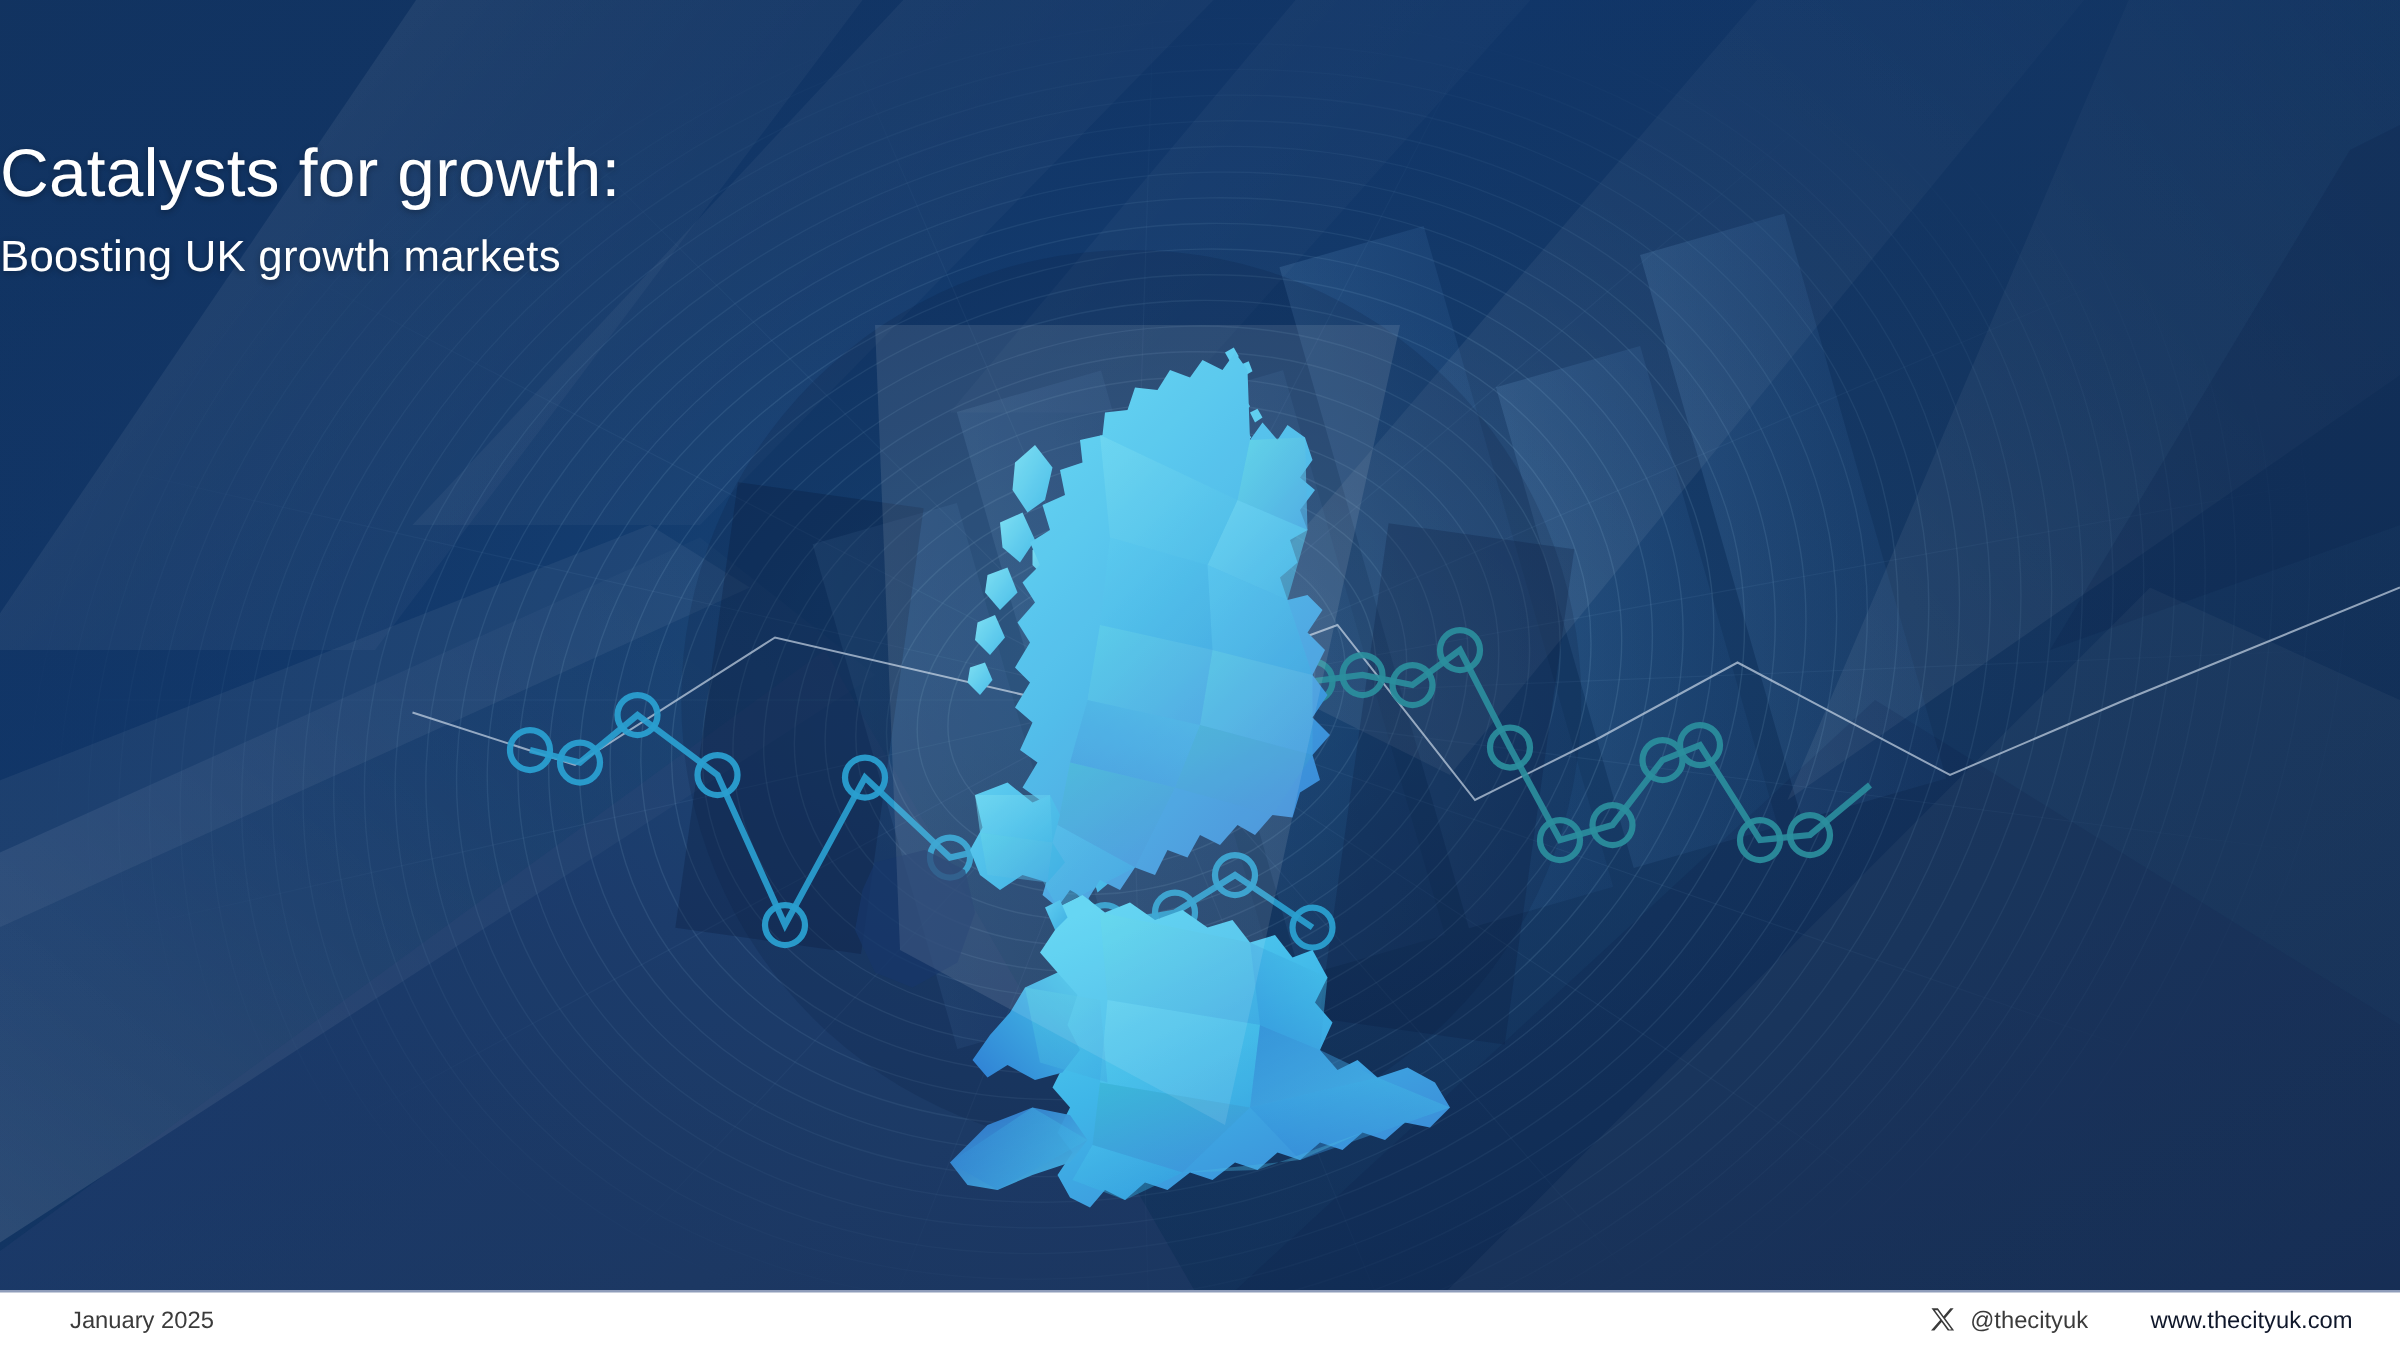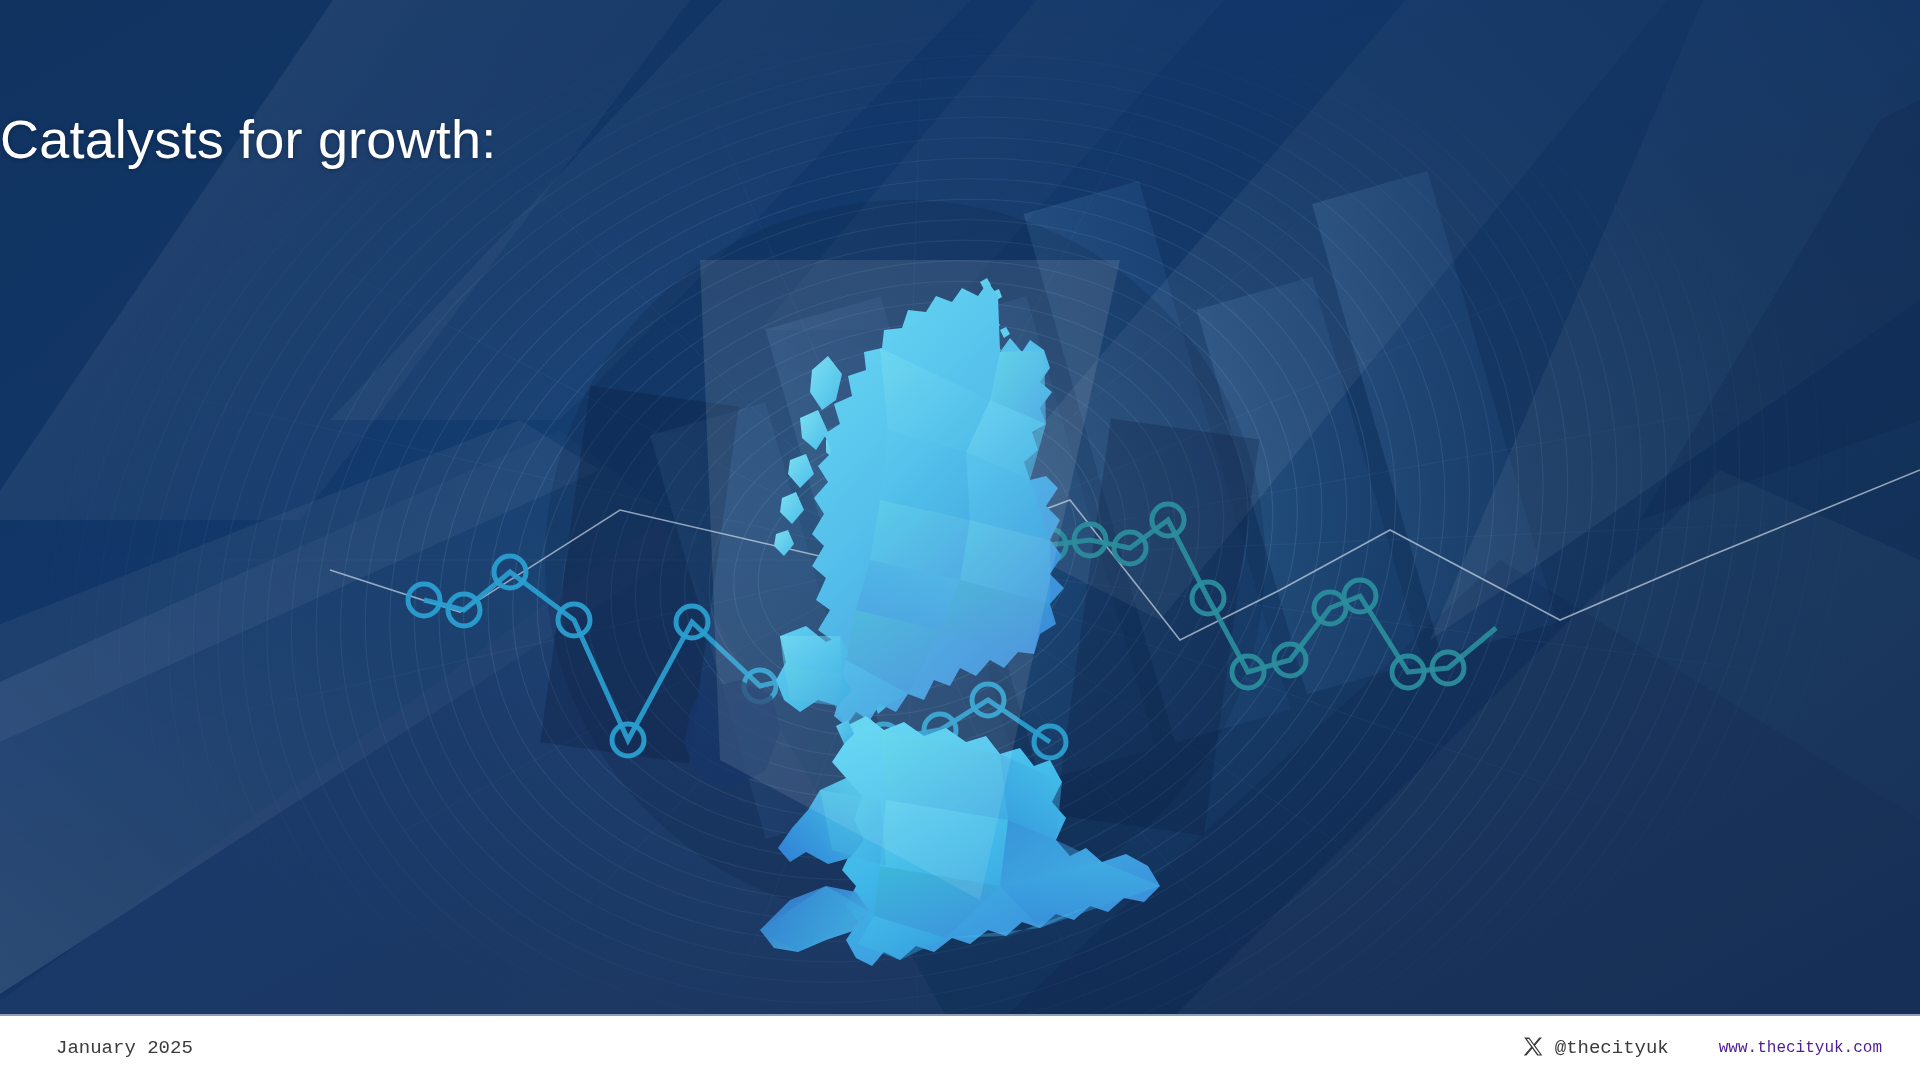--- a/index.html
+++ b/index.html
@@ -70,27 +70,26 @@
     letter-spacing: 0.2px;
     text-shadow: 0 1px 5px rgba(0,0,0,0.30);
   }
 
   
   #footer {
     position: absolute;
     left: 0;
     bottom: 0;
     width: 1920px;
-    height: 66px;
+    height: 48px;
     background: #ffffff;
     border-top: 2px solid #8f9dba;
     box-sizing: border-box;
     display: flex;
     align-items: center;
-    font-family: Liberation Mono, monospace;
   }
   #footer-date {
     position: absolute;
     left: 56px;
     color: #3b3b3b;
     font-size: 19px;
   }
   #footer-right {
     position: absolute;
     right: 38px;
@@ -102,22 +101,22 @@
     display: flex;
     align-items: center;
     gap: 9px;
   }
   .x-icon { display: block; }
   .social-handle {
     color: #3b3b3b;
     font-size: 19px;
   }
   #footer-web {
-    color: #4c1d95;
-    font-size: 16px;
+    color: #0f172a;
+    font-size: 19px;
   }
 </style>
 </head>
 <body>
 
 <div id="slide">
 
   <svg class="bg-layer cover-svg" viewBox="0 0 1920 1080" width="1920" height="1080" aria-hidden="true">
     <defs>
 
@@ -448,20 +447,21 @@
 
     <g opacity="0.10">
       <polygon points="700,260 1120,260 980,900 720,760" fill="#ffffff"></polygon>
     </g>
 
   </svg>
 
 
   <div id="title-block">
     <div id="title">Catalysts for growth:</div>
+    <div id="subtitle">Boosting UK growth markets</div>
   </div>
 
   <div id="footer">
     <div id="footer-date">January 2025</div>
 
     <div id="footer-right">
       <div class="social">
         <svg class="x-icon" width="24" height="24" viewBox="0 0 24 24" aria-hidden="true">
           <path d="M2.2 1.6h5.1l4.6 6.3 5.4-6.3h2.6l-6.8 7.9 7.2 9.9h-5.1l-4.9-6.8-5.8 6.8H1.8l7.3-8.5L2.2 1.6z
                    M4.9 3.1l11.4 15.4h1.9L6.9 3.1H4.9z" fill="#3b3b3b"></path>

